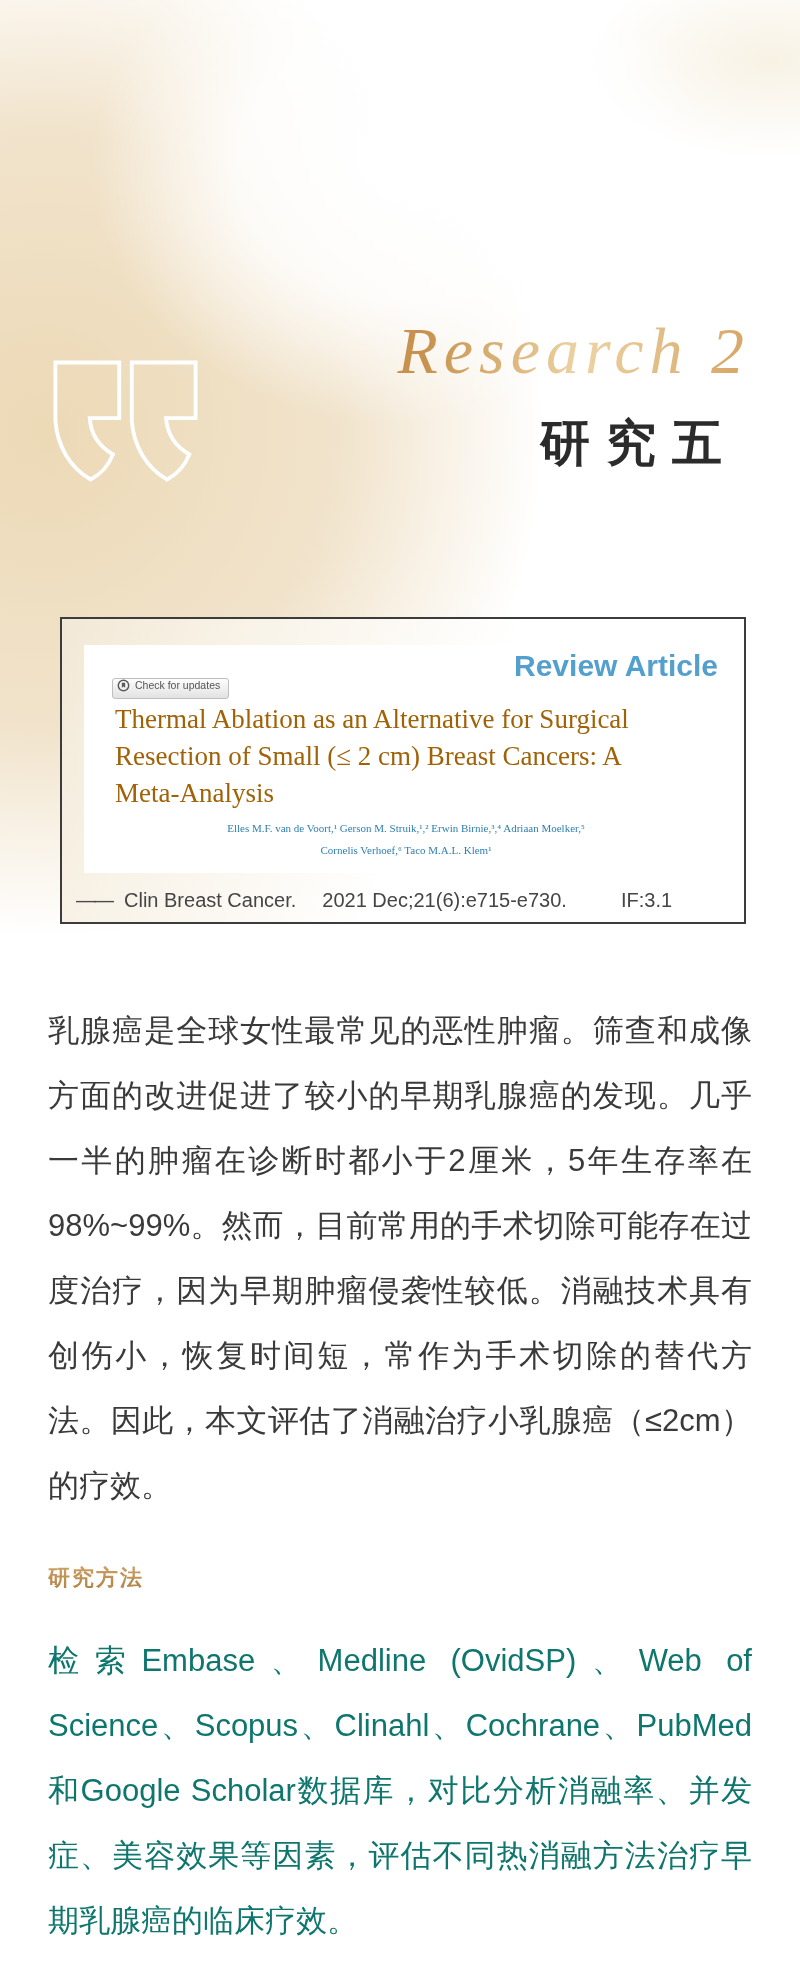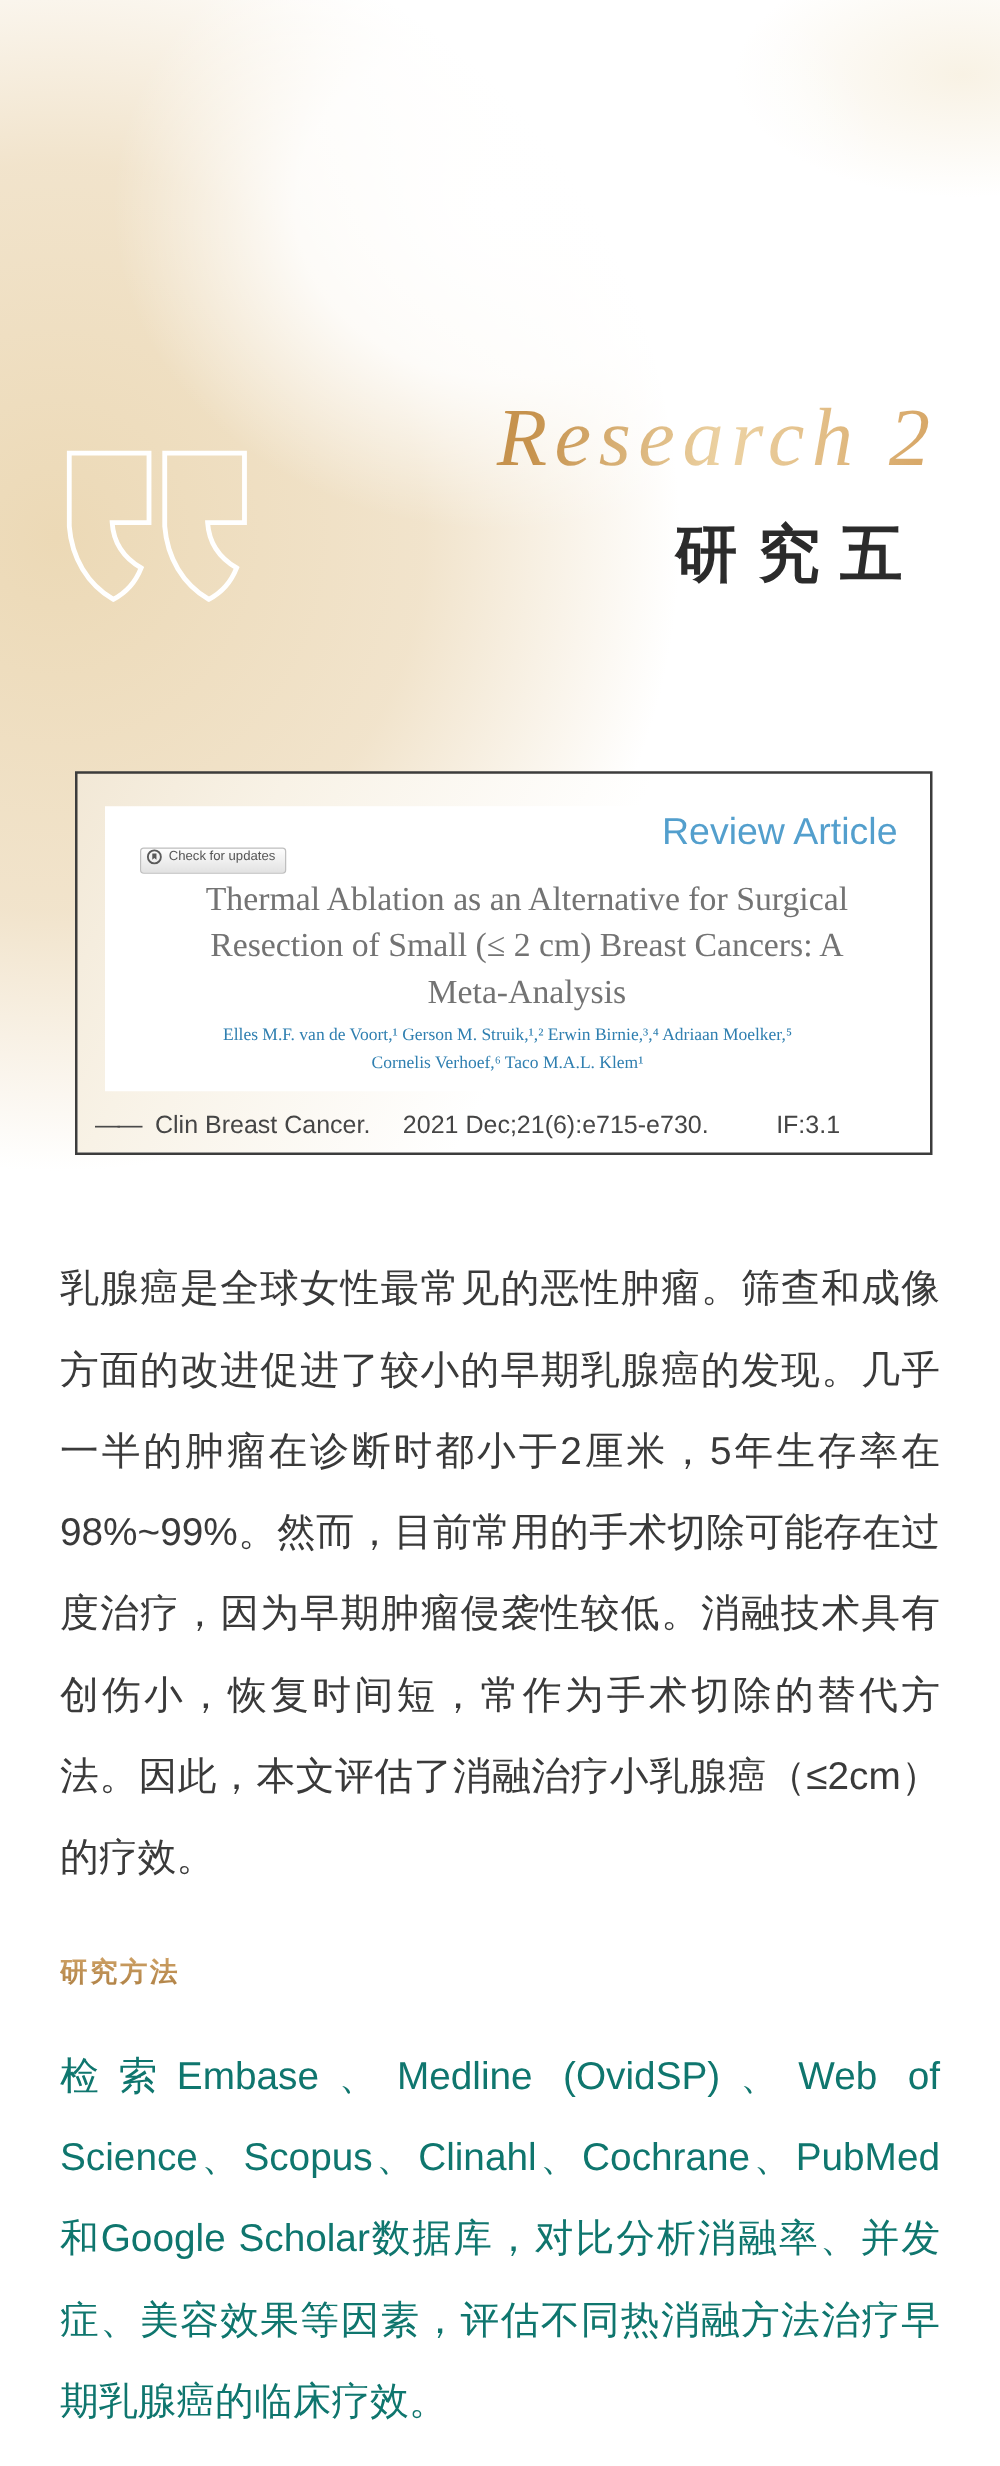--- a/index.html
+++ b/index.html
@@ -30,26 +30,26 @@
   .paper-card{position:absolute;left:60px;top:617px;width:686px;height:307px;box-sizing:border-box;
     border:2px solid #3c3c3c;
     background:linear-gradient(118deg,#f2e8d6 0%,#f8f2e6 20%,#ffffff 55%);}
   .paper-inner{position:absolute;left:22px;top:26px;width:644px;height:228px;background:#fff;}
 
   .badge{position:absolute;left:28px;top:33px;height:19px;display:flex;align-items:flex-start;gap:5px;
     background:linear-gradient(#fdfdfd,#e2e2e2);border:1px solid #bfbfbf;border-radius:3px;
     padding:0 8px 0 4px;font-size:10.5px;color:#555;white-space:nowrap;cursor:pointer;}
   .badge-icon{display:flex;align-items:center;}
 
-  .review-article{position:absolute;right:10px;top:4px;font-weight:400;font-size:30px;color:#539fcd;}
+  .review-article{position:absolute;right:10px;top:4px;font-weight:700;font-size:30px;color:#539fcd;}
 
-  .paper-title{position:absolute;left:0;right:0;top:56px;text-align:center;
-    font-family:"Liberation Serif",serif;font-size:27px;line-height:37px;color:#737373;margin-left:31px;}
+  .paper-title{position:absolute;left:0;right:0;top:56px;
+    font-family:"Liberation Serif",serif;font-size:27px;line-height:37px;color:#a16207;margin-left:31px;}
   .authors{position:absolute;left:0;right:0;top:173px;text-align:center;
-    font-family:"Liberation Serif",serif;font-size:14px;line-height:21.5px;color:#2f7fb0;}
+    font-family:"Liberation Serif",serif;font-size:11px;line-height:21.5px;color:#2f7fb0;}
 
   .citation{position:absolute;left:14px;top:270px;display:flex;align-items:center;
     font-size:20px;color:#454545;white-space:nowrap;}
   .cit-dash{letter-spacing:-2px;margin-right:12px;color:#4a4a4a;}
   .cit-journal{margin-right:26px;}
   .cit-issue{margin-right:54px;}
 
   
   .intro{position:absolute;left:48px;top:998px;width:704px;
     font-size:31px;line-height:65px;color:#3a3a3a;text-align:justify;}

